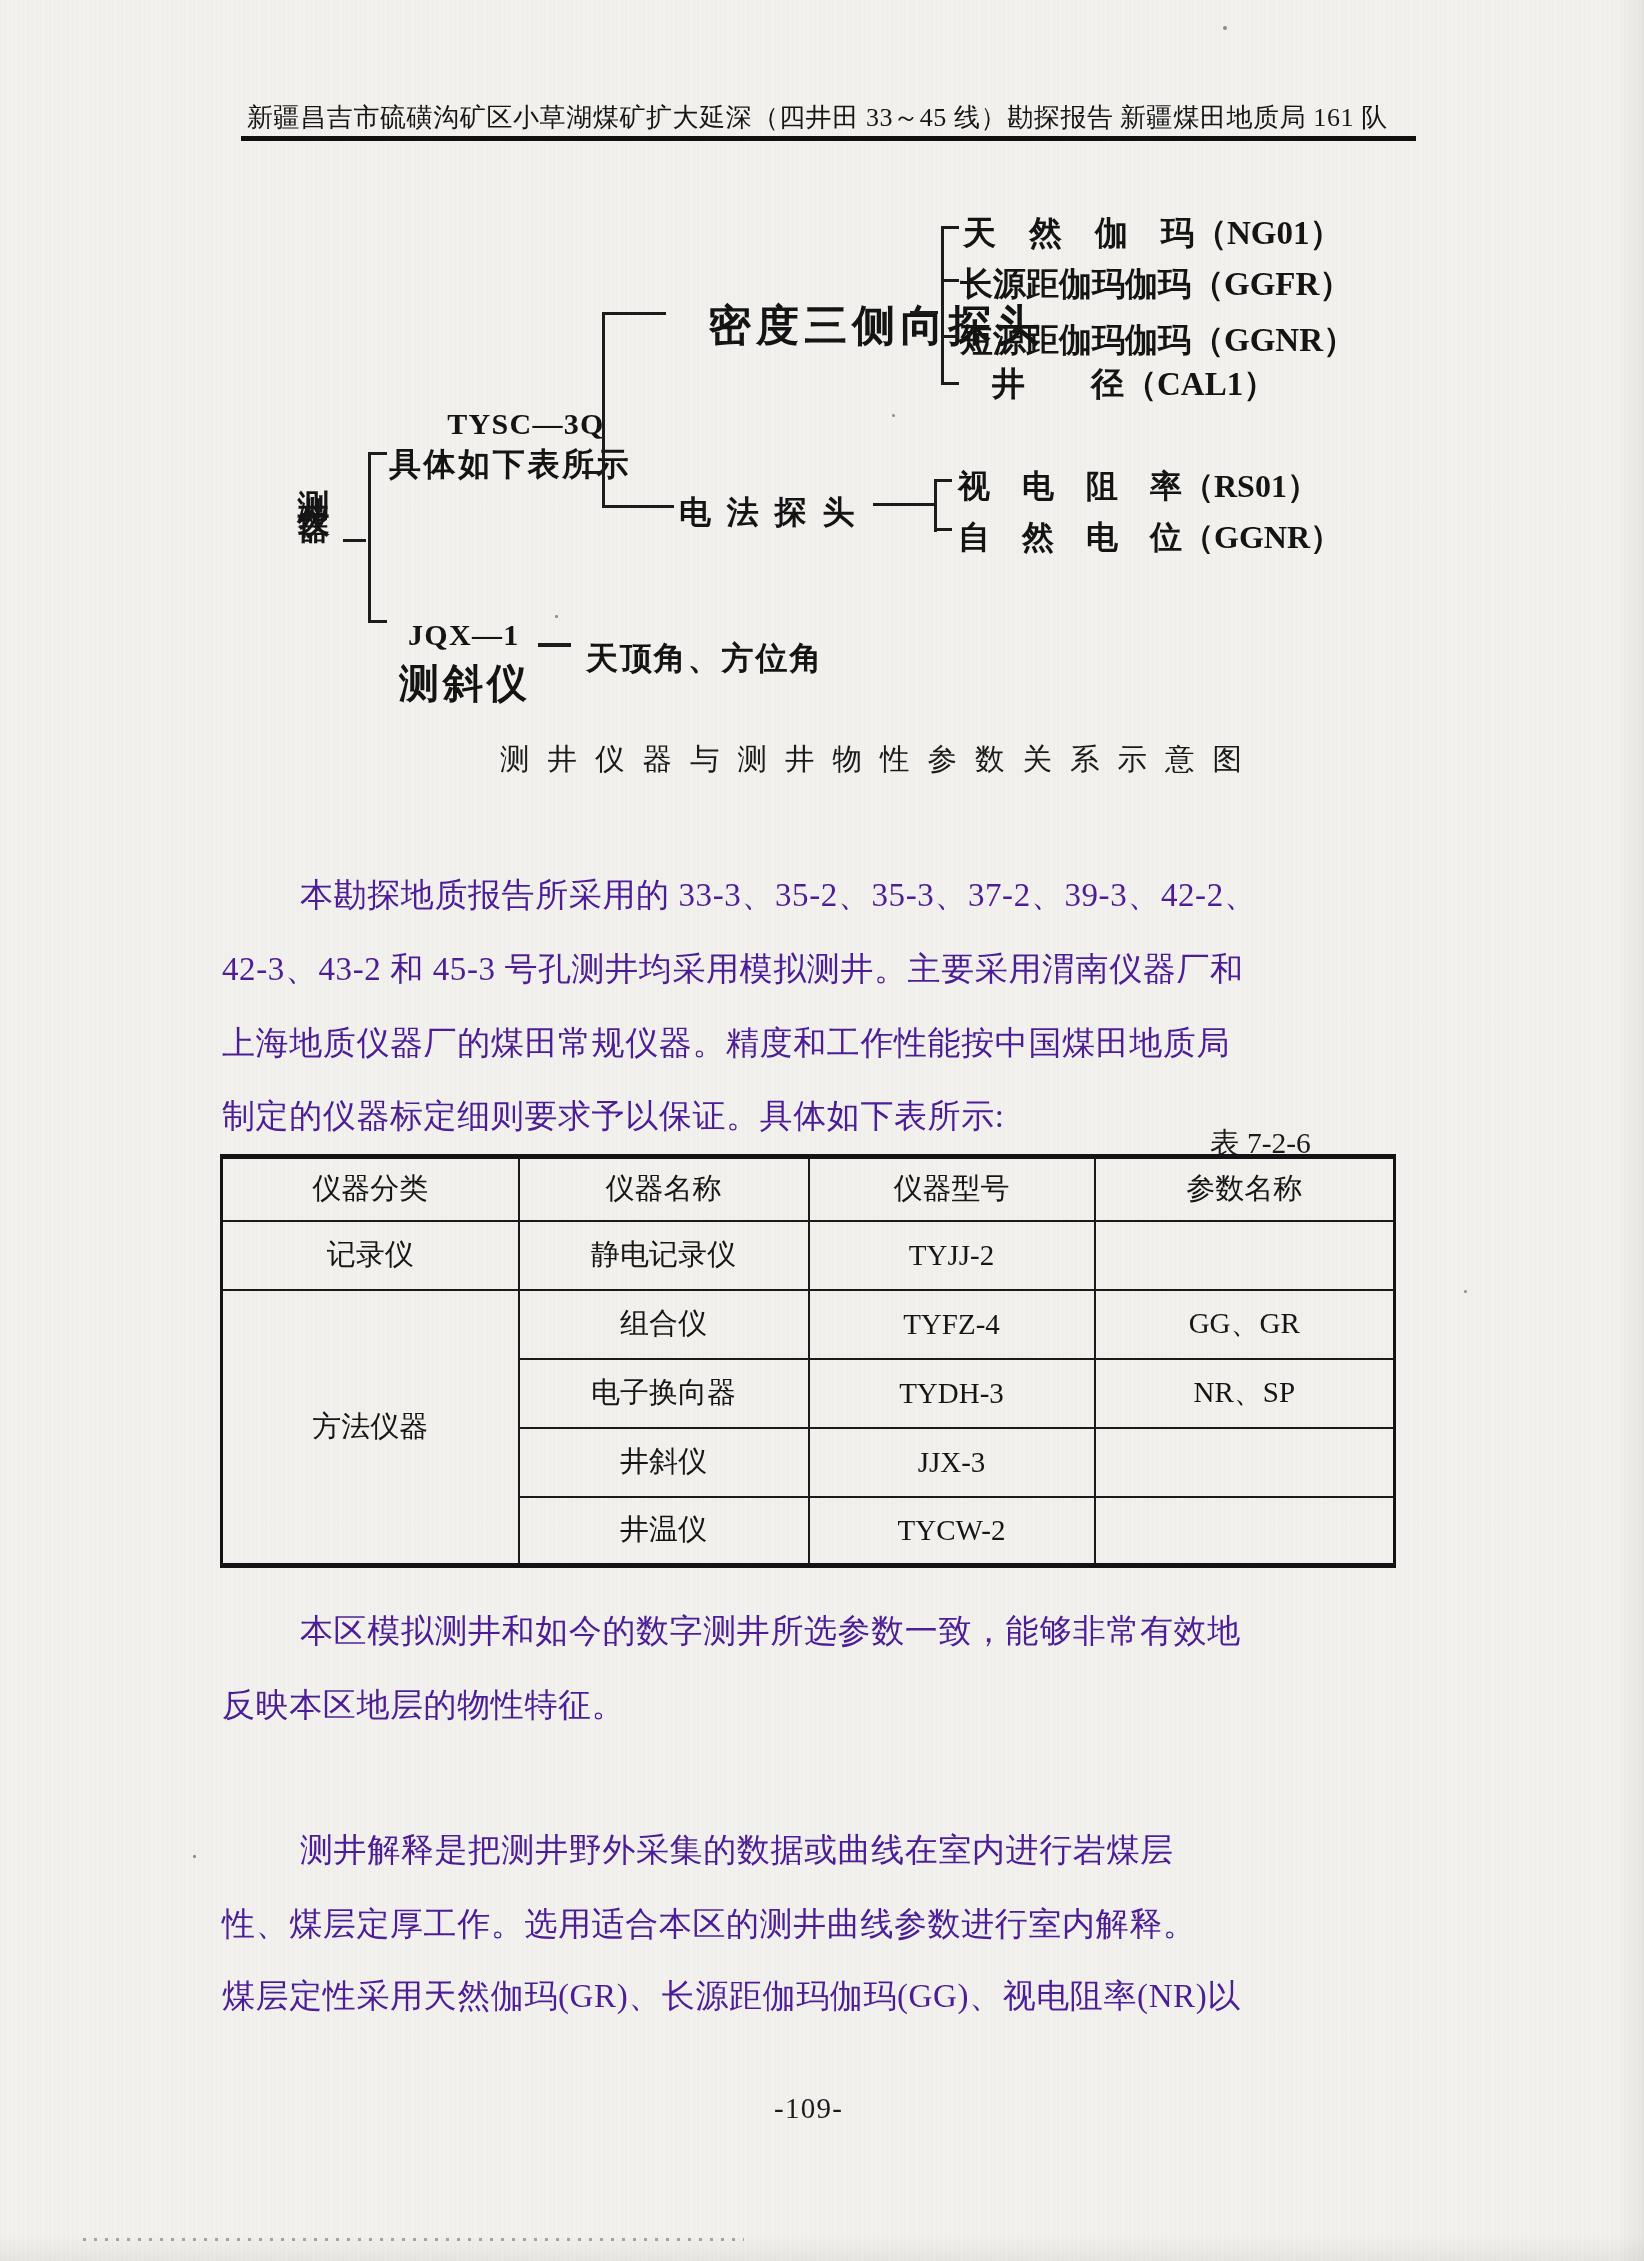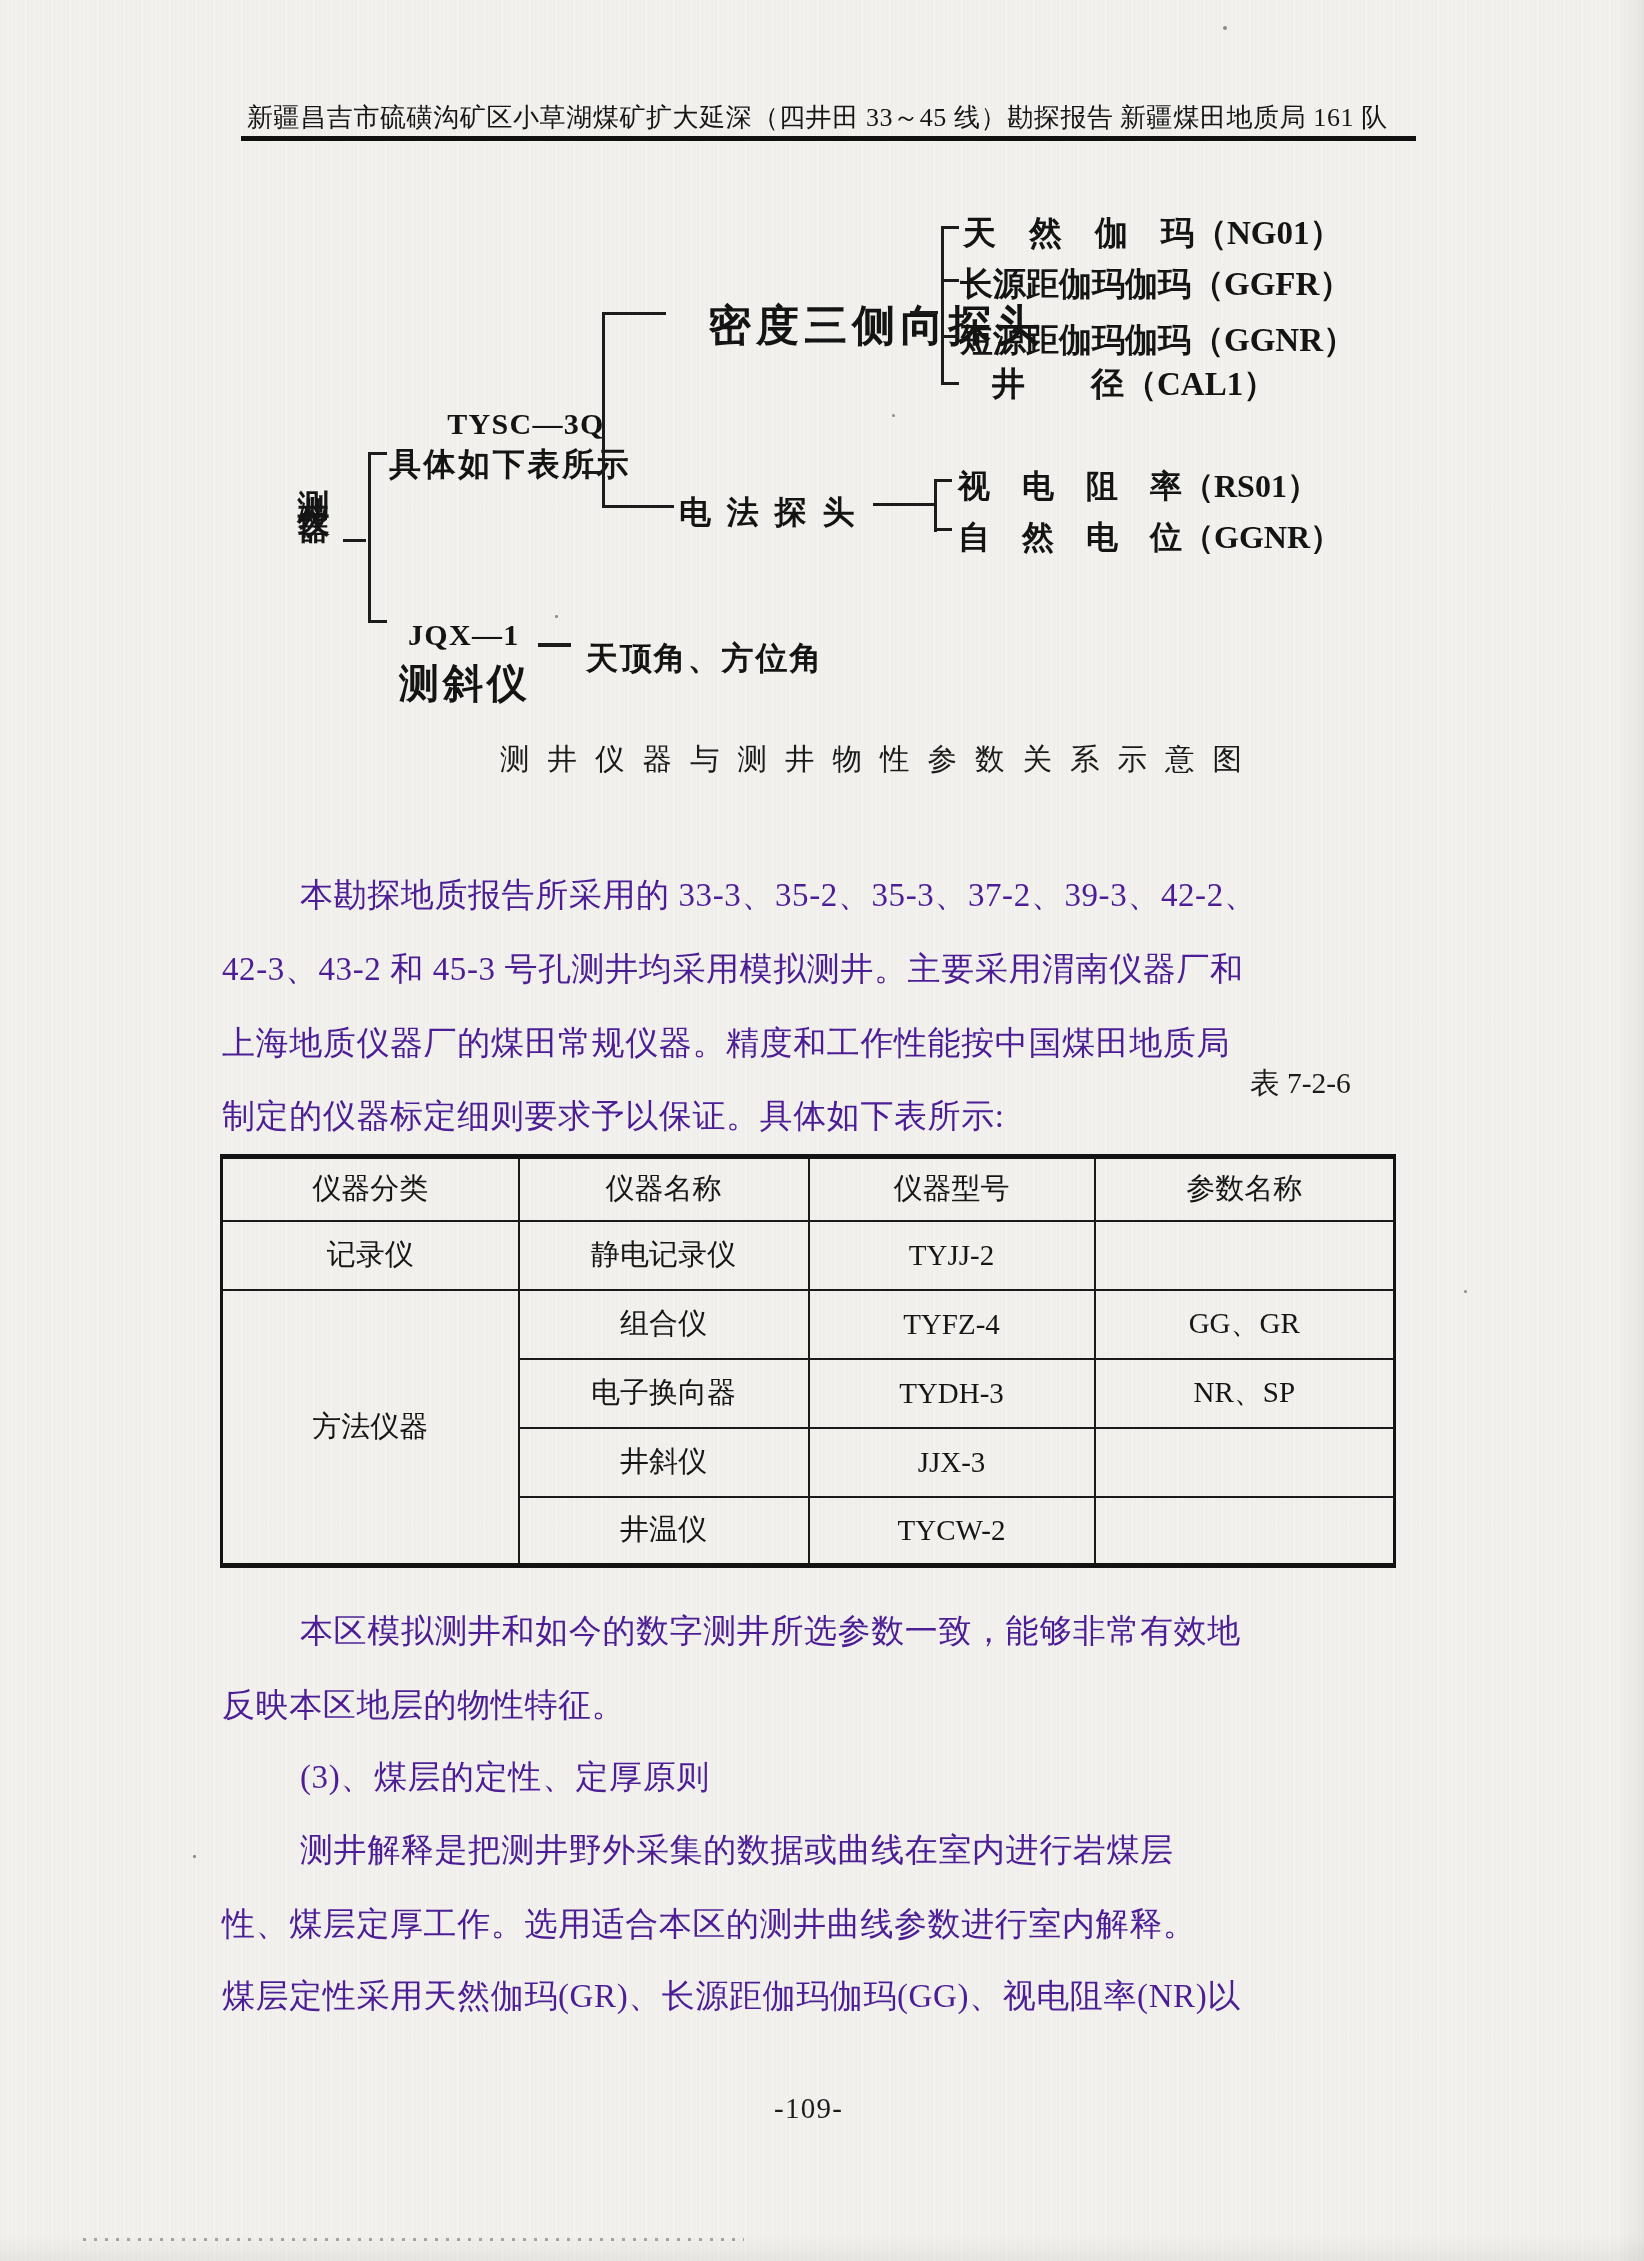--- a/index.html
+++ b/index.html
@@ -110,21 +110,21 @@
     <div class="dlabel" style="left:586px;top:637px;font-size:32px;letter-spacing:1.9px;">天顶角、方位角</div>
 
     <div class="abs caption" style="left:500px;top:740px;">测井仪器与测井物性参数关系示意图</div>
   </div>
 
   <div class="bline indent" style="top:845px;">本勘探地质报告所采用的 33-3、35-2、35-3、37-2、39-3、42-2、</div>
   <div class="bline" style="top:919px;">42-3、43-2 和 45-3 号孔测井均采用模拟测井。主要采用渭南仪器厂和</div>
   <div class="bline" style="top:993px;">上海地质仪器厂的煤田常规仪器。精度和工作性能按中国煤田地质局</div>
   <div class="bline" style="top:1066px;">制定的仪器标定细则要求予以保证。具体如下表所示:</div>
 
-  <div class="abs tbl-label" style="left:1210px;top:1064px;margin-left:40px;">表 7-2-6</div>
+  <div class="abs tbl-label" style="left:1210px;top:1124px;">表 7-2-6</div>
 
   <table class="inst">
     <colgroup>
       <col style="width:297px">
         <col style="width:290px">
         <col style="width:286px">
         <col style="width:300px">
     </colgroup>
     <tbody>
       <tr class="hrow">
@@ -158,21 +158,20 @@
       <tr class="drow">
         <td>井温仪</td>
         <td>TYCW-2</td>
         <td></td>
       </tr>
     </tbody>
   </table>
 
   <div class="bline indent" style="top:1581px;">本区模拟测井和如今的数字测井所选参数一致，能够非常有效地</div>
   <div class="bline" style="top:1655px;">反映本区地层的物性特征。</div>
-  <div class="bline indent" style="top:1727px;">(3)、煤层的定性、定厚原则</div>
   <div class="bline indent" style="top:1800px;">测井解释是把测井野外采集的数据或曲线在室内进行岩煤层</div>
   <div class="bline" style="top:1874px;">性、煤层定厚工作。选用适合本区的测井曲线参数进行室内解释。</div>
   <div class="bline" style="top:1946px;">煤层定性采用天然伽玛(GR)、长源距伽玛伽玛(GG)、视电阻率(NR)以</div>
 
   <div class="abs pageno" style="left:774px;top:2092px;">-109-</div>
 
   <div class="dotline"></div>
   <div class="speck" style="left:1223px;top:26px;width:3.9px;height:3.9px;"></div>
   <div class="speck" style="left:892px;top:414px;width:3.2px;height:3.2px;"></div>
   <div class="speck" style="left:555px;top:615px;width:2.6px;height:2.6px;"></div>

